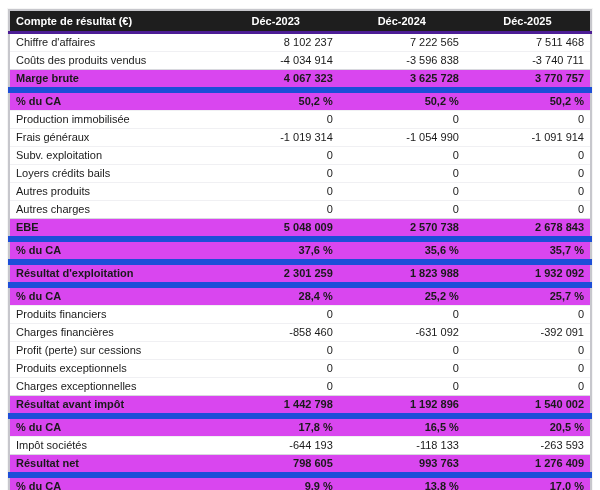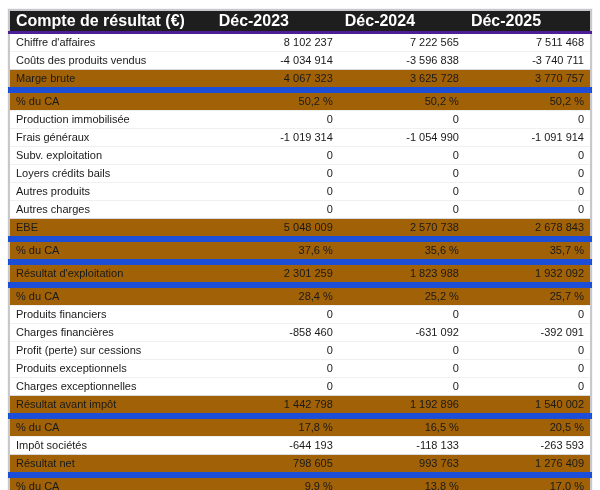--- a/index.html
+++ b/index.html
@@ -17,46 +17,46 @@
     border-collapse: collapse;
     table-layout: fixed;
     border: 2px solid #c7c7cc;
     box-shadow: 0 0 0 1px rgba(0,0,0,0.04);
   }
   col.c-label { width: 35%; }
   col.c-num   { width: 21.666%; }
   thead th {
     background: #1e1e1e;
     color: #ffffff;
-    font-size: 16px;
+    font-size: 11px;
     font-weight: bold;
     height: 22px;
     padding: 0 6px;
     white-space: nowrap;
     overflow: hidden;
     margin-left: 24px;
   }
   th.label { text-align: left; }
-  th.num   { text-align: left; }
+  th.num   { text-align: center; }
   tbody td {
     font-size: 11px;
     color: #1a1a1a;
     height: 17px;
     line-height: 17px;
     padding: 0 6px;
     white-space: nowrap;
     overflow: hidden;
     background: #ffffff;
     border-top: 1px solid #f0f0f3;
   }
   tbody td.label { text-align: left; }
   tbody td.num   { text-align: right; }
   tbody tr.hl td {
-    background: #a16207;
-    font-weight: normal;
+    background: #d946ef;
+    font-weight: bold;
     border-top: 1px solid #d8d8de;
   }
   tbody tr.hl + tr.hl td {
     border-top: 6px solid #1d4ed8;
   }
   tbody tr:first-child td { border-top: 3px solid #4c1d95; }
 </style>
 </head>
 <body>
 

